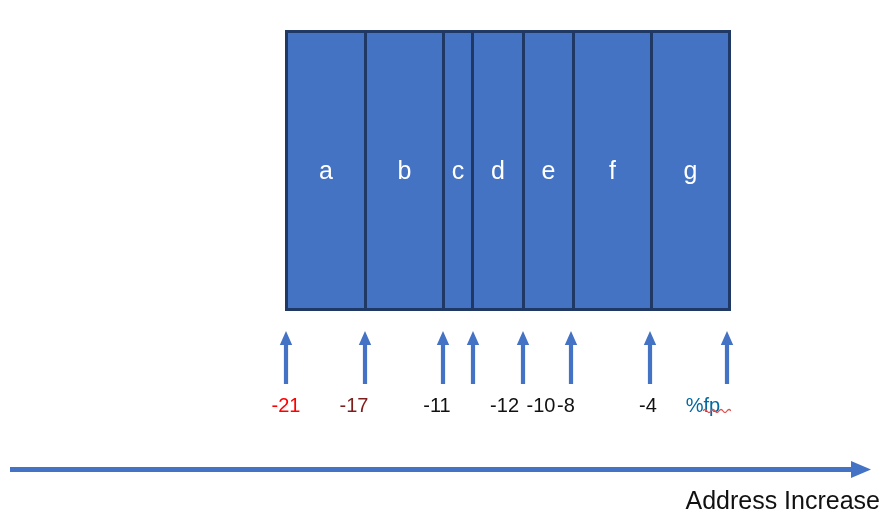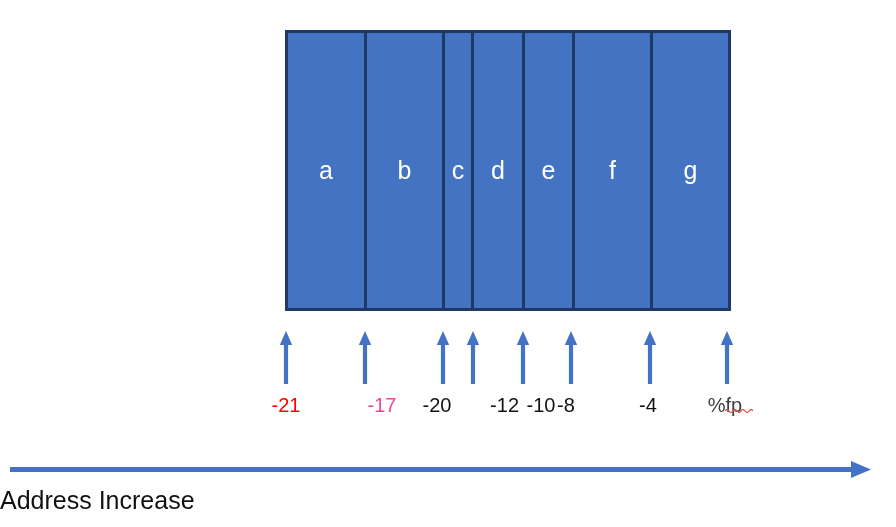--- a/index.html
+++ b/index.html
@@ -60,21 +60,21 @@
   .axis-arrow-svg {
     position: absolute;
     left: 10px;
     top: 461px;
   }
   .axis-label {
     position: absolute;
     top: 486px;
     left: 0;
     width: 880px;
-    text-align: left;
+    text-align: right;
     font-size: 25px;
     color: #111111;
   }
 </style>
 </head>
 <body>
 
 <div class="canvas">
 
   <div class="memory-box" id="memory-box">
@@ -102,45 +102,45 @@
     </div>
 
   <div id="markers">
       <div class="up-arrow" style="left: 279px;"><svg width="14" height="53" viewBox="0 0 14 53">
           <polygon points="7,0 13.2,14 9.1,14 9.1,53 4.9,53 4.9,14 0.8,14" fill="#4472C4"></polygon>
         </svg></div>
       <div class="marker-label" style="left: 286px; color: rgb(255, 0, 0);">-21</div>
       <div class="up-arrow" style="left: 358px;"><svg width="14" height="53" viewBox="0 0 14 53">
           <polygon points="7,0 13.2,14 9.1,14 9.1,53 4.9,53 4.9,14 0.8,14" fill="#4472C4"></polygon>
         </svg></div>
-      <div class="marker-label" style="left: 382px; color: #ec4899;">-17</div>
+      <div class="marker-label" style="left: 354px; color: #7f1d1d;">-17</div>
       <div class="up-arrow" style="left: 436px;"><svg width="14" height="53" viewBox="0 0 14 53">
           <polygon points="7,0 13.2,14 9.1,14 9.1,53 4.9,53 4.9,14 0.8,14" fill="#4472C4"></polygon>
         </svg></div>
-      <div class="marker-label" style="left: 437px; color: rgb(17, 17, 17);">-20</div>
+      <div class="marker-label" style="left: 437px; color: rgb(17, 17, 17);">-11</div>
       <div class="up-arrow" style="left: 466px;"><svg width="14" height="53" viewBox="0 0 14 53">
           <polygon points="7,0 13.2,14 9.1,14 9.1,53 4.9,53 4.9,14 0.8,14" fill="#4472C4"></polygon>
         </svg></div>
       <div class="marker-label" style="left: 477px; color: rgb(17, 17, 17); text-align: right;">-12</div>
       <div class="up-arrow" style="left: 516px;"><svg width="14" height="53" viewBox="0 0 14 53">
           <polygon points="7,0 13.2,14 9.1,14 9.1,53 4.9,53 4.9,14 0.8,14" fill="#4472C4"></polygon>
         </svg></div>
       <div class="marker-label" style="left: 541px; color: rgb(17, 17, 17);">-10</div>
       <div class="up-arrow" style="left: 564px;"><svg width="14" height="53" viewBox="0 0 14 53">
           <polygon points="7,0 13.2,14 9.1,14 9.1,53 4.9,53 4.9,14 0.8,14" fill="#4472C4"></polygon>
         </svg></div>
       <div class="marker-label" style="left: 566px; color: rgb(17, 17, 17);">-8</div>
       <div class="up-arrow" style="left: 643px;"><svg width="14" height="53" viewBox="0 0 14 53">
           <polygon points="7,0 13.2,14 9.1,14 9.1,53 4.9,53 4.9,14 0.8,14" fill="#4472C4"></polygon>
         </svg></div>
       <div class="marker-label" style="left: 648px; color: rgb(17, 17, 17);">-4</div>
       <div class="up-arrow" style="left: 720px;"><svg width="14" height="53" viewBox="0 0 14 53">
           <polygon points="7,0 13.2,14 9.1,14 9.1,53 4.9,53 4.9,14 0.8,14" fill="#4472C4"></polygon>
         </svg></div>
-      <div class="marker-label" style="left: 725px; color: #404040;">%fp<span class="squiggle"><svg width="28" height="6" viewBox="0 0 28 6">
+      <div class="marker-label" style="left: 703px; color: #0369a1;">%fp<span class="squiggle"><svg width="28" height="6" viewBox="0 0 28 6">
             <path d="M0 4 Q2 1 4 4 T8 4 T12 4 T16 4 T20 4 T24 4 T28 4" fill="none" stroke="#E05252" stroke-width="1.3"></path>
           </svg></span></div>
     </div>
 
   <svg class="axis-arrow-svg" width="862" height="17" viewBox="0 0 862 17">
     <rect x="0" y="6" width="843" height="5" fill="#4472C4"></rect>
     <polygon points="841,0 861,8.5 841,17" fill="#4472C4"></polygon>
   </svg>
 
   <div class="axis-label">Address Increase</div>

